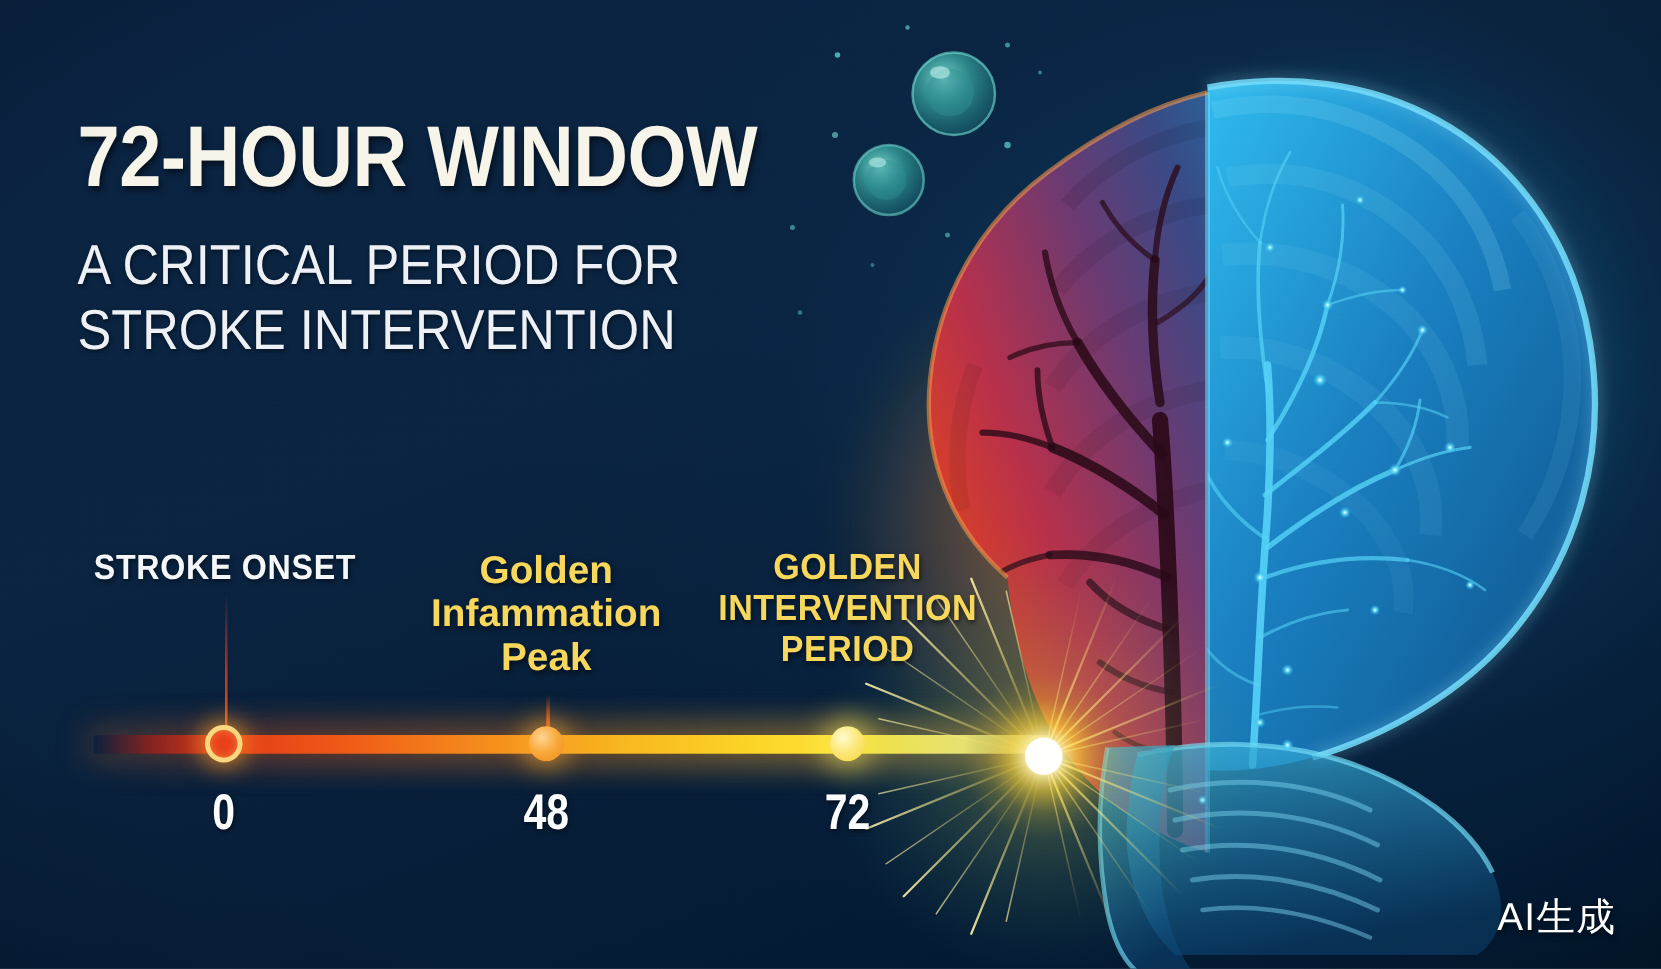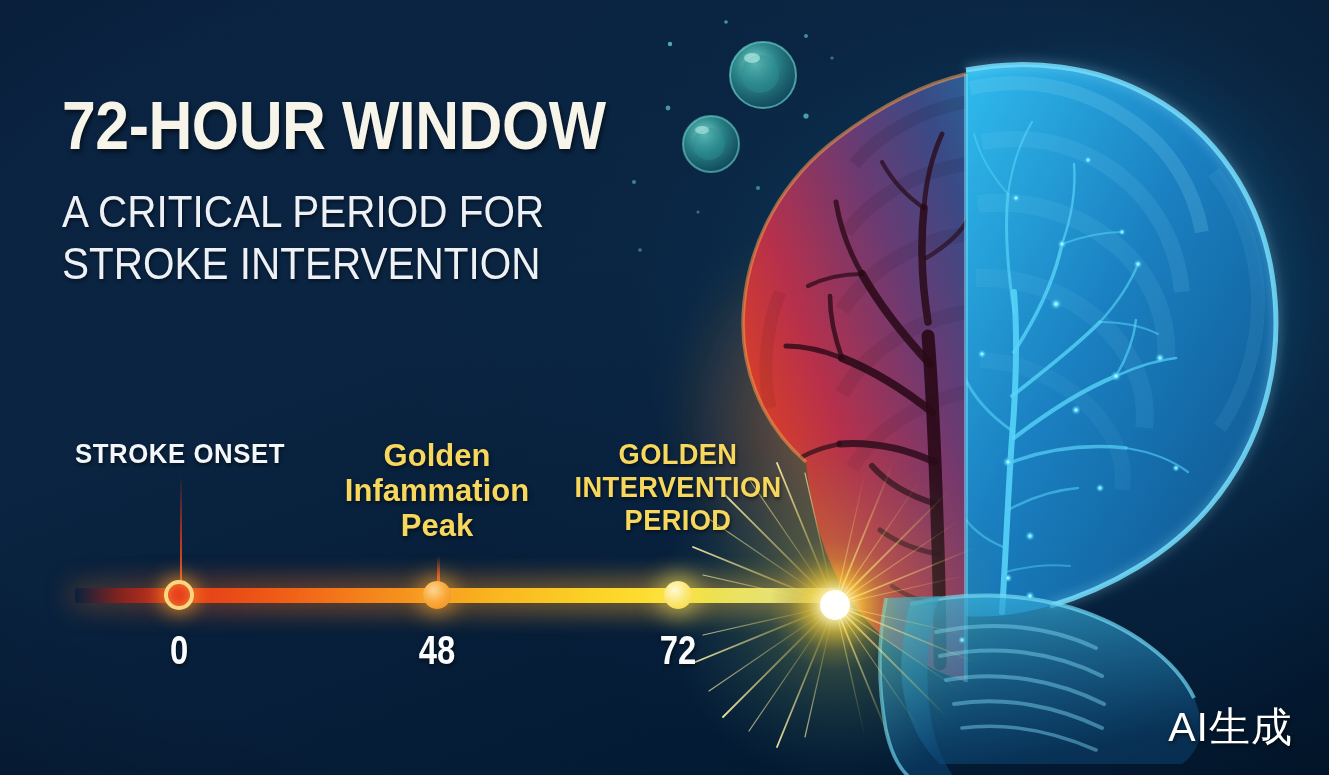--- a/index.html
+++ b/index.html
@@ -185,21 +185,21 @@
     text-shadow:1px 2px 5px rgba(0,0,0,.6);
   }
   .tick.t0  { left:119px; }
   .tick.t48 { left:377px; }
   .tick.t72 { left:618px; }
 
   
   #watermark {
     position:absolute;
     right:36px; bottom:20px;
-    font-size:41px;
+    font-size:31px;
     color:#ffffff;
     letter-spacing:1px;
     text-shadow:1px 2px 4px rgba(0,0,0,.6);
   }
 </style>
 </head>
 <body>
 
 <div id="poster">
 

